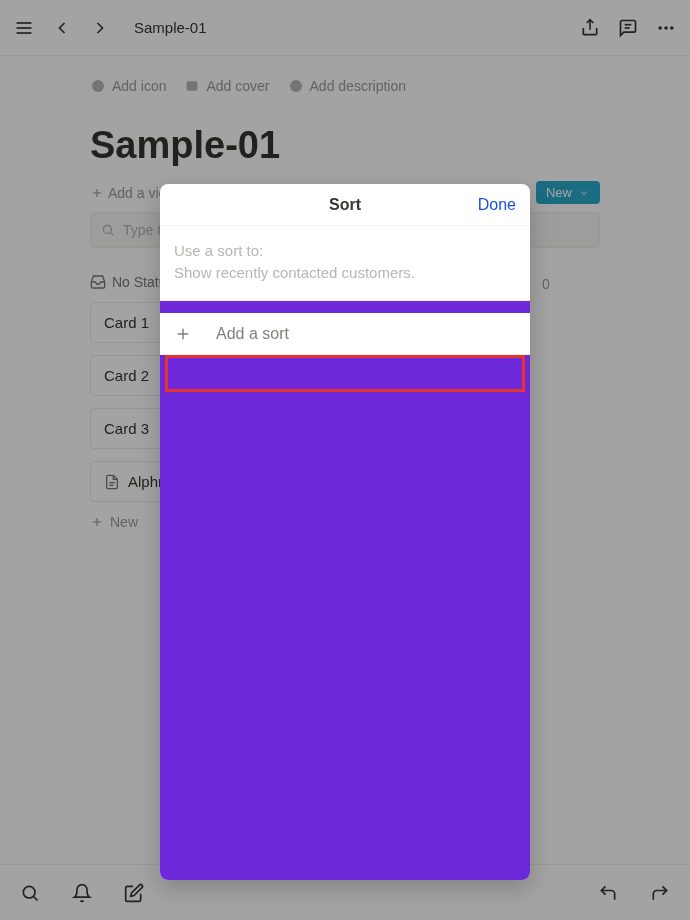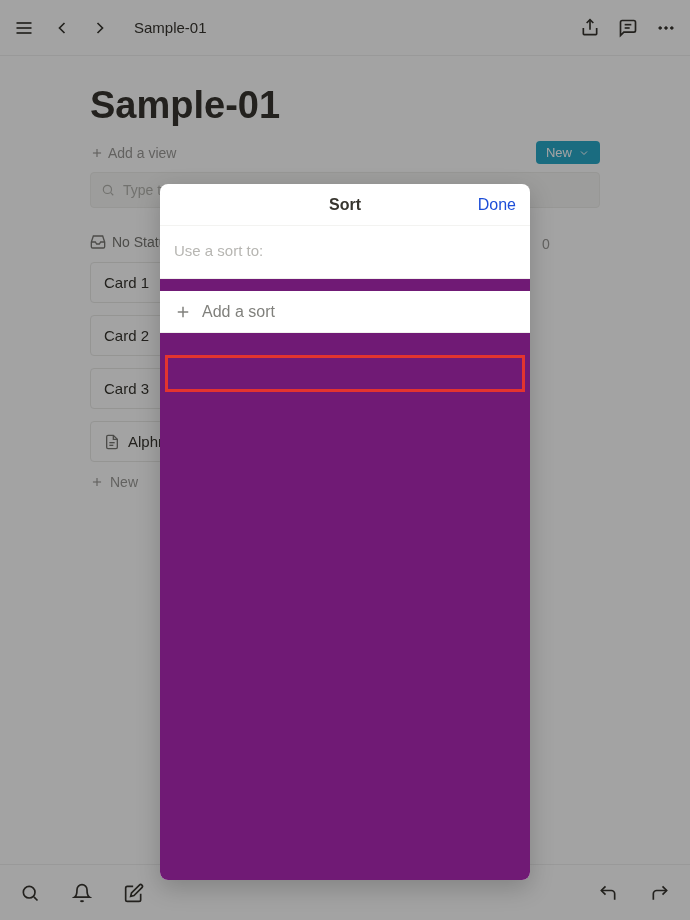--- a/index.html
+++ b/index.html
@@ -28,24 +28,24 @@
   .card { margin-top: 12px; border: 1px solid #e9e9e7; border-radius: 4px; padding: 11px 13px; font-size: 15px; color: #37352f; background: #fff; cursor: pointer; }
   .card.with-icon { display: flex; align-items: center; gap: 8px; }
   .new-row { margin-top: 12px; display: flex; align-items: center; gap: 6px; color: #9b9a97; font-size: 14px; cursor: pointer; }
   .bottombar { position: absolute; bottom: 0; left: 0; width: 690px; height: 56px; border-top: 1px solid #f0f0f0; display: flex; align-items: center; padding: 0 18px; gap: 28px; background: #fff; }
   .bottombar .spacer { flex: 1; }
   .overlay { position: absolute; top: 0; left: 0; width: 690px; height: 920px; background: rgba(0,0,0,0.36); }
   .modal { position: absolute; left: 160px; top: 184px; width: 370px; height: 696px; background: #fff; border-radius: 8px; box-shadow: 0 8px 24px rgba(0,0,0,0.2); display: flex; flex-direction: column; overflow: hidden; }
   .modal-header { height: 42px; display: flex; align-items: center; justify-content: center; position: relative; border-bottom: 1px solid #f3f3f1; }
   .modal-title { font-size: 16px; font-weight: 600; color: #37352f; }
   .modal-done { position: absolute; right: 14px; font-size: 16px; color: #1d4ed8; cursor: pointer; }
-  .modal-body { flex: 1; background: #701a75; }
+  .modal-body { flex: 1; background: #6d28d9; }
   .hint-block { padding: 14px 14px 16px 14px; background: #fff; border-bottom: 1px solid #f0efed; }
   .hint-block p { font-size: 15px; line-height: 22px; color: #b7b6b2; }
-  .add-sort-row { height: 42px; background: #fff; display: flex; align-items: center; padding: 0 14px; gap: 10px; font-size: 16px; color: #80807c; cursor: pointer; border-bottom: 1px solid #f0efed; }
+  .add-sort-row { height: 42px; background: #fff; display: flex; align-items: center; padding: 0 14px; gap: 24px; font-size: 16px; color: #80807c; cursor: pointer; border-bottom: 1px solid #f0efed; }
   .add-sort-highlight { position: absolute; border: 3px solid #e3342f; pointer-events: none; }
 </style>
 </head>
 <body>
 
 <div class="topbar">
   <div class="left">
     <div class="icon-btn">
       <svg viewBox="0 0 24 24" fill="none" stroke-width="2">
           <line x1="3" y1="6" x2="21" y2="6"></line>
@@ -85,20 +85,40 @@
       <svg viewBox="0 0 24 24" fill="currentColor">
           <circle cx="5" cy="12" r="1.6"></circle>
           <circle cx="12" cy="12" r="1.6"></circle>
           <circle cx="19" cy="12" r="1.6"></circle>
         </svg>
     </div>
   </div>
 </div>
 
 <div class="page-content">
+  <div class="page-actions">
+    <div class="page-action">
+      <svg viewBox="0 0 24 24">
+          <circle cx="12" cy="12" r="9"></circle>
+        </svg>
+      <span>Add icon</span>
+    </div>
+    <div class="page-action">
+      <svg viewBox="0 0 24 24">
+          <rect x="4" y="5" width="16" height="14" rx="2"></rect>
+        </svg>
+      <span>Add cover</span>
+    </div>
+    <div class="page-action">
+      <svg viewBox="0 0 24 24">
+          <circle cx="12" cy="12" r="9"></circle>
+        </svg>
+      <span>Add description</span>
+    </div>
+  </div>
 
   <h1 class="page-title">Sample-01</h1>
 
   <div class="view-row">
     <div class="add-view">
       <svg width="14" height="14" viewBox="0 0 24 24" stroke="#9b9a97" stroke-width="2" fill="none">
           <line x1="12" y1="5" x2="12" y2="19"></line>
           <line x1="5" y1="12" x2="19" y2="12"></line>
         </svg>
       <span>Add a view</span>
@@ -202,20 +222,21 @@
 
 <div class="overlay"></div>
 <div class="modal">
   <div class="modal-header">
     <span class="modal-title">Sort</span>
     <span class="modal-done">Done</span>
   </div>
   <div class="modal-body">
     <div class="hint-block">
       <p>Use a sort to:</p>
+      <p>Show recently contacted customers.</p>
     </div>
     <div style="height:12px"></div>
     <div class="add-sort-row">
       <svg width="18" height="18" viewBox="0 0 24 24" stroke="#80807c" stroke-width="2" fill="none">
           <line x1="12" y1="5" x2="12" y2="19"></line>
           <line x1="5" y1="12" x2="19" y2="12"></line>
         </svg>
       <span>Add a sort</span>
     </div>
   </div>

